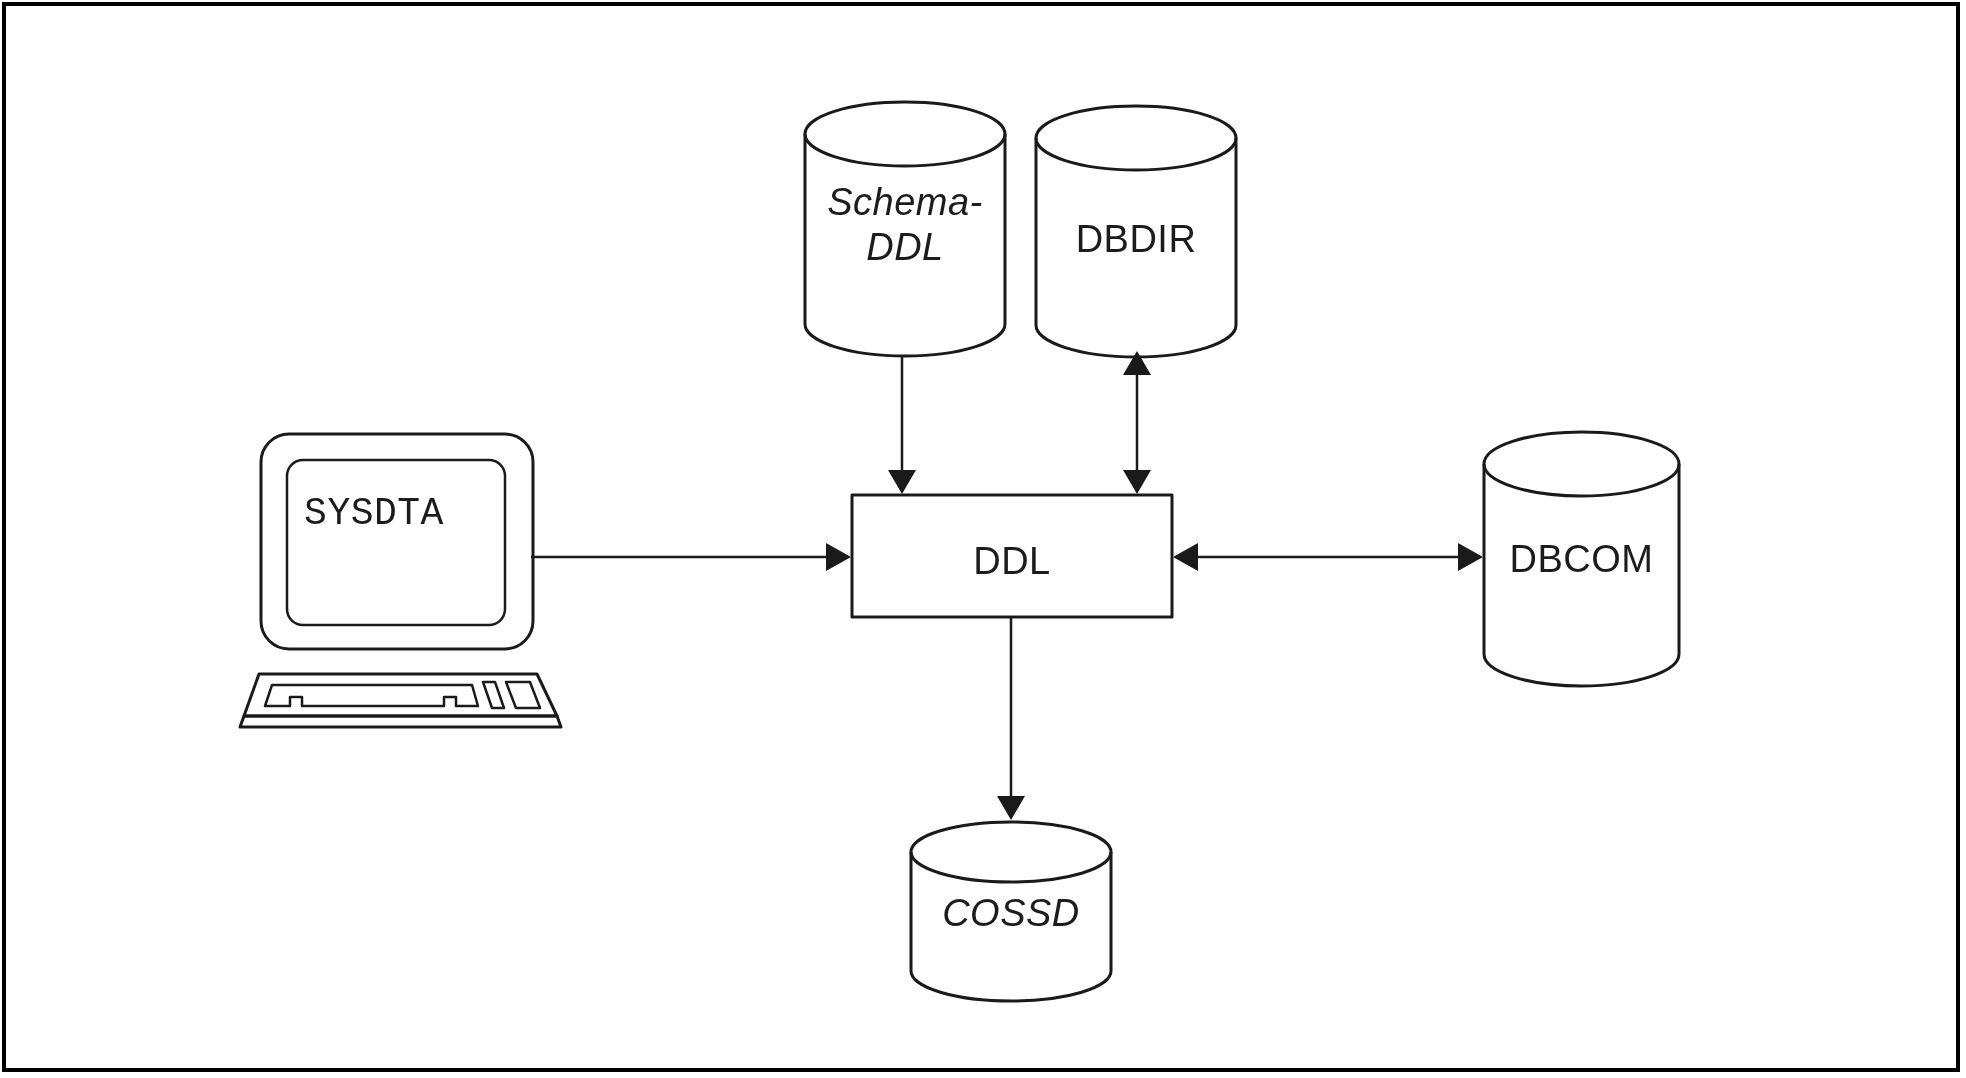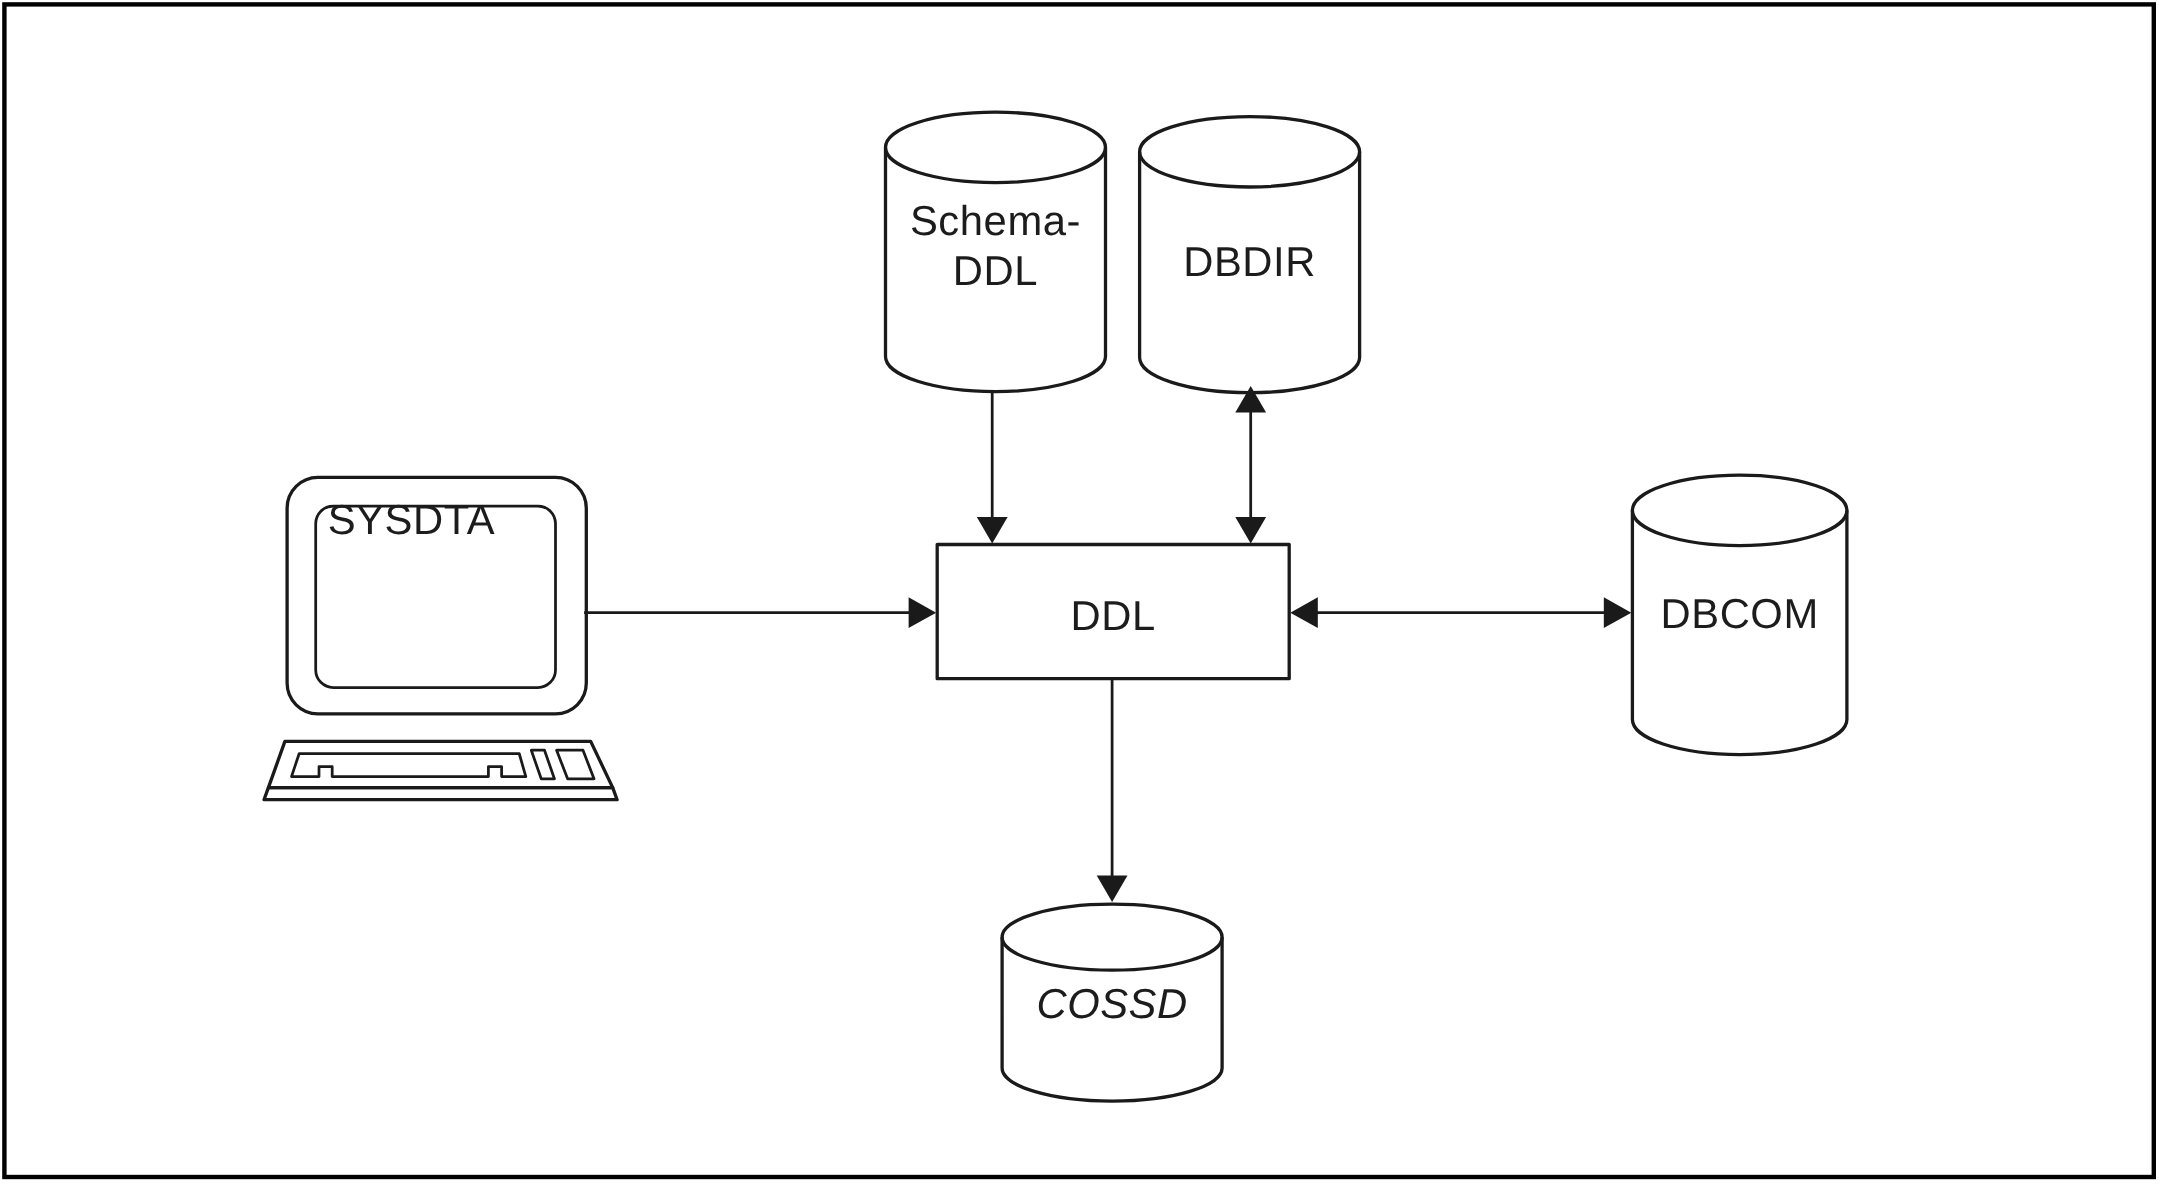--- a/index.html
+++ b/index.html
@@ -43,20 +43,21 @@
     position: absolute;
     color: var(--text, #1c1c1c);
     font-size: 38px;
     line-height: 40px;
     text-align: center;
     white-space: pre-line;
     letter-spacing: 0.5px;
   }
   .label.two-line {
     line-height: 45px;
+    font-style: italic;
   }
 </style>
 </head>
 <body>
 
 <div class="frame">
 
   <svg class="art" viewBox="0 0 1966 1078" aria-hidden="true">
 
     <g>
@@ -118,21 +119,21 @@
       <polygon class="head" points="1479,553 1454,539 1454,567"></polygon>
     </g>
 
     <g>
       <line class="ln thin" x1="1007" y1="613" x2="1007" y2="794"></line>
       <polygon class="head" points="1007,816 993,792 1021,792"></polygon>
     </g>
 
   </svg>
 
-  <div class="label" style="left:281px; top:447px; width:174px;">SYSDTA</div>
+  <div class="label" style="left:281px; top:488px; width:174px;font-family:Liberation Mono, monospace;">SYSDTA</div>
 
   <div class="label two-line" style="left:799px; top:174px; width:200px;">Schema-
 DDL</div>
 
   <div class="label" style="left:1030px; top:213px; width:200px;">DBDIR</div>
 
   <div class="label" style="left:846px; top:535px; width:320px;">DDL</div>
 
   <div class="label" style="left:1478px; top:533px; width:195px;text-align:center;">DBCOM</div>
 

